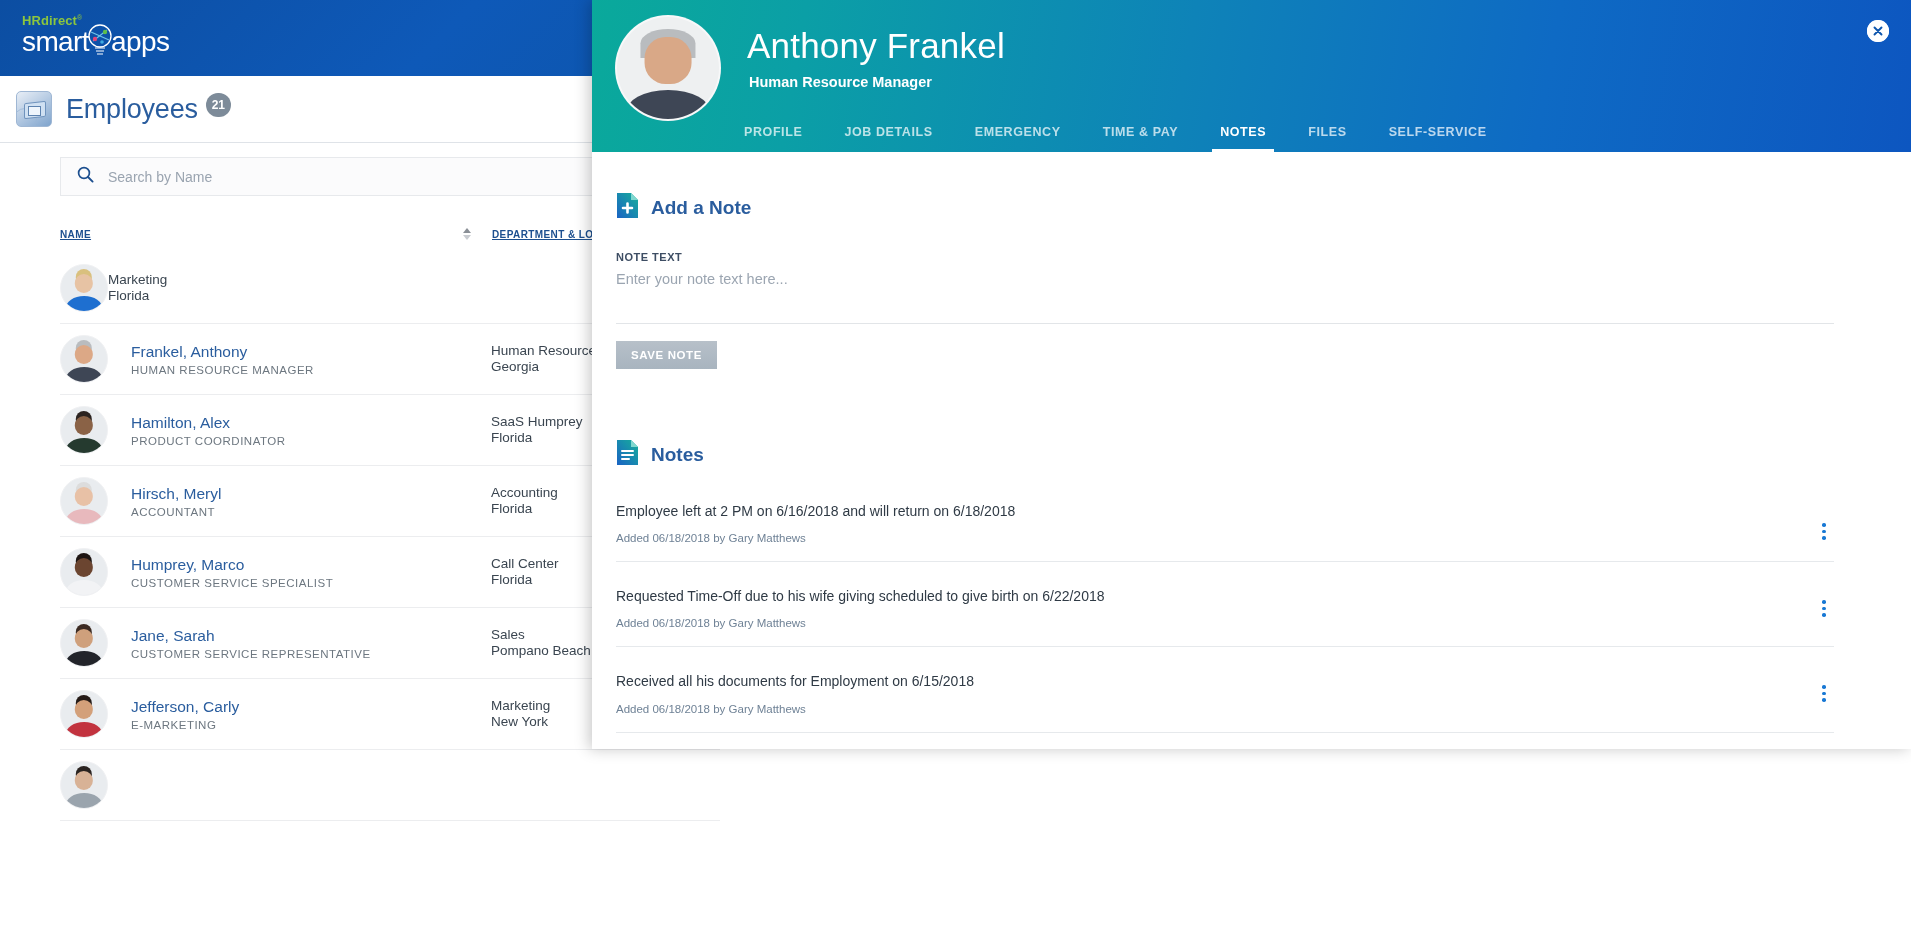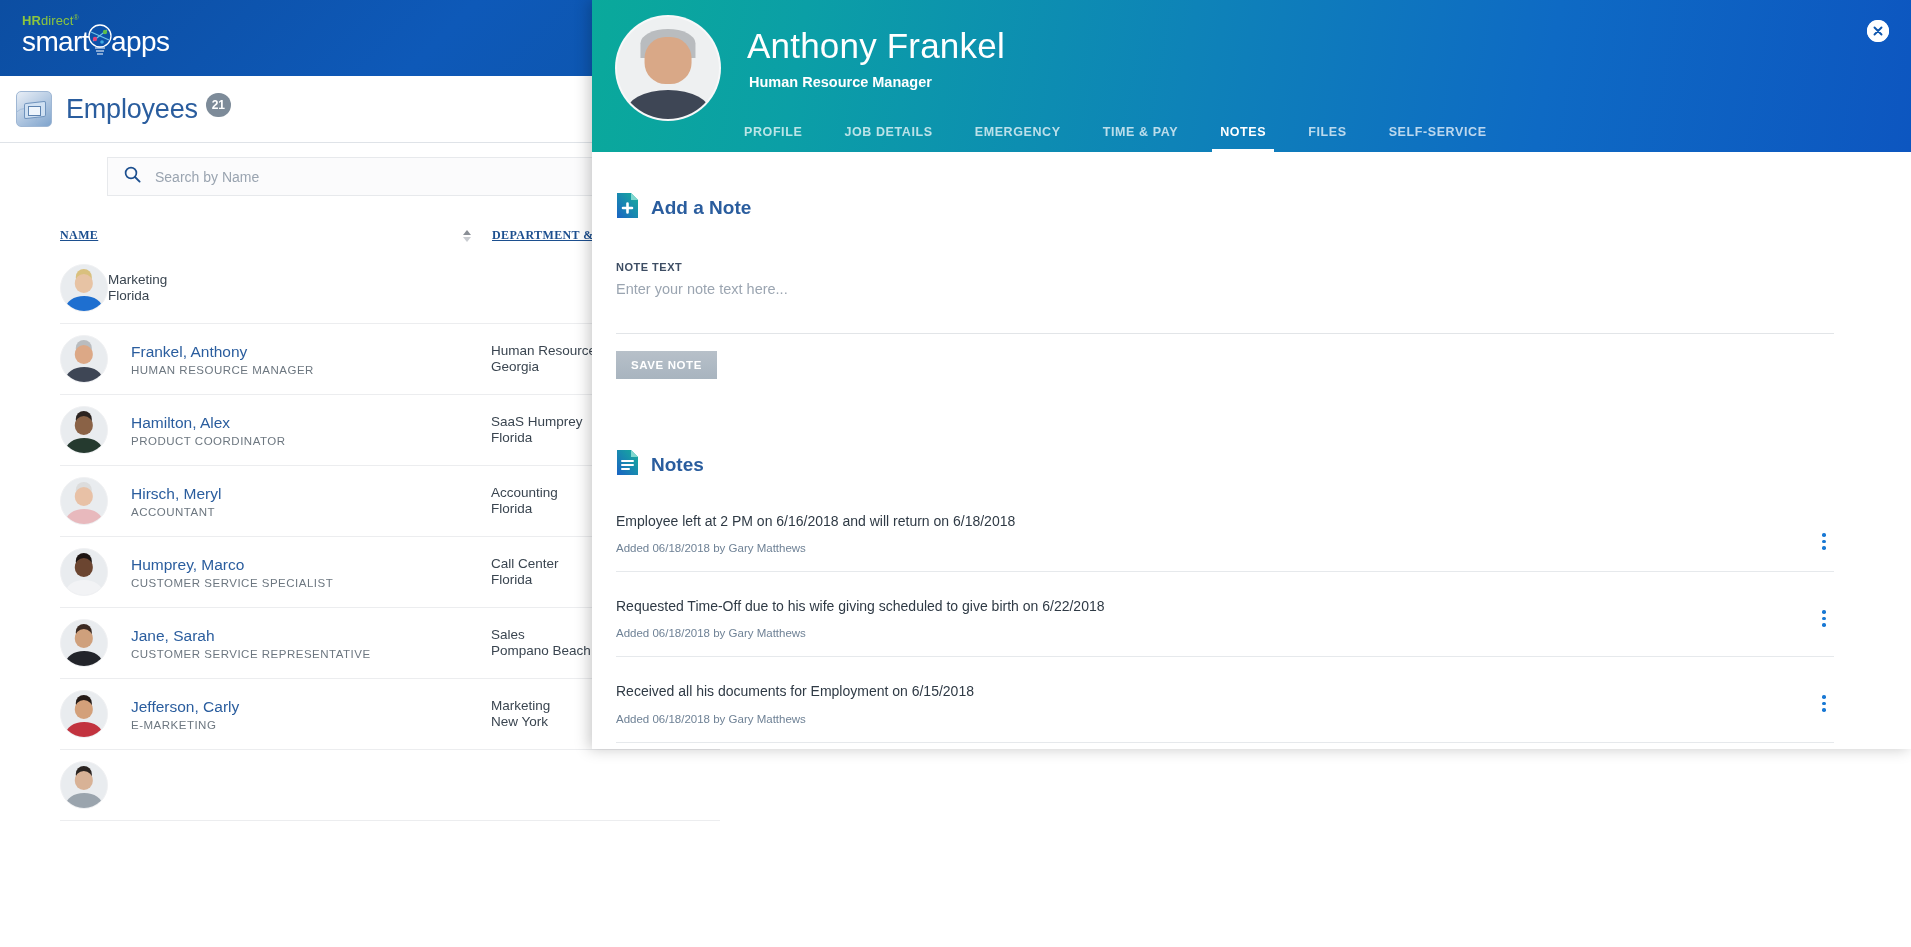--- a/index.html
+++ b/index.html
@@ -40,21 +40,21 @@
     left: 22px;
     top: 14px;
     line-height: 1;
     user-select: none;
   }
   .brand-top {
     font-size: 13px;
     letter-spacing: .1px;
   }
   .brand-hr { color: #8cc63e; font-weight: bold; }
-  .brand-direct { color: #8cc63e; font-weight: normal; }
+  .brand-direct { color: #8cc63e; font-weight: bold; }
   .brand-tm { color: #8cc63e; font-size: 7px; vertical-align: super; }
   .brand-bottom {
     font-size: 28px;
     color: #ffffff;
     letter-spacing: -0.6px;
     margin-top: 1px;
     font-weight: 300;
   }
   .bulb {
     display: inline-block;
@@ -145,21 +145,20 @@
     position: absolute;
     left: 60px;
     top: 157px;
     width: 660px;
     height: 39px;
     background: #fbfbfc;
     border: 1px solid #e7e9ec;
     display: flex;
     align-items: center;
     padding-left: 16px;
-    margin-left: 47px;
   }
   .search-input {
     border: none;
     outline: none;
     background: transparent;
     font-size: 14px;
     color: #3c4754;
     font-family: "Liberation Sans", sans-serif;
     margin-left: 14px;
     width: 520px;
@@ -168,27 +167,26 @@
 
   .list-head {
     position: absolute;
     left: 60px;
     top: 228px;
     width: 660px;
     display: flex;
     align-items: center;
   }
   .col-name-head, .col-dept-head {
-    font-size: 12px;
+    font-size: 10px;
     font-weight: bold;
     color: #1c4f8f;
     letter-spacing: .4px;
     text-decoration: underline;
     cursor: pointer;
-    font-family: Liberation Serif, serif;
   }
   .col-name-head { width: 400px; }
   .sort-arrows {
     width: 14px;
     display: flex;
     flex-direction: column;
     align-items: center;
     gap: 2px;
     margin-right: 18px;
   }
@@ -409,21 +407,21 @@
     align-items: center;
     gap: 12px;
   }
   .section-title {
     font-size: 19px;
     color: #2a5d9e;
     font-weight: 700;
   }
 
   .field-label {
-    margin-top: 38px;
+    margin-top: 28px;
     font-size: 11px;
     font-weight: bold;
     color: #3d4d63;
     letter-spacing: .5px;
   }
   .note-input {
     display: block;
     margin-top: 9px;
     width: 1218px;
     border: none;

